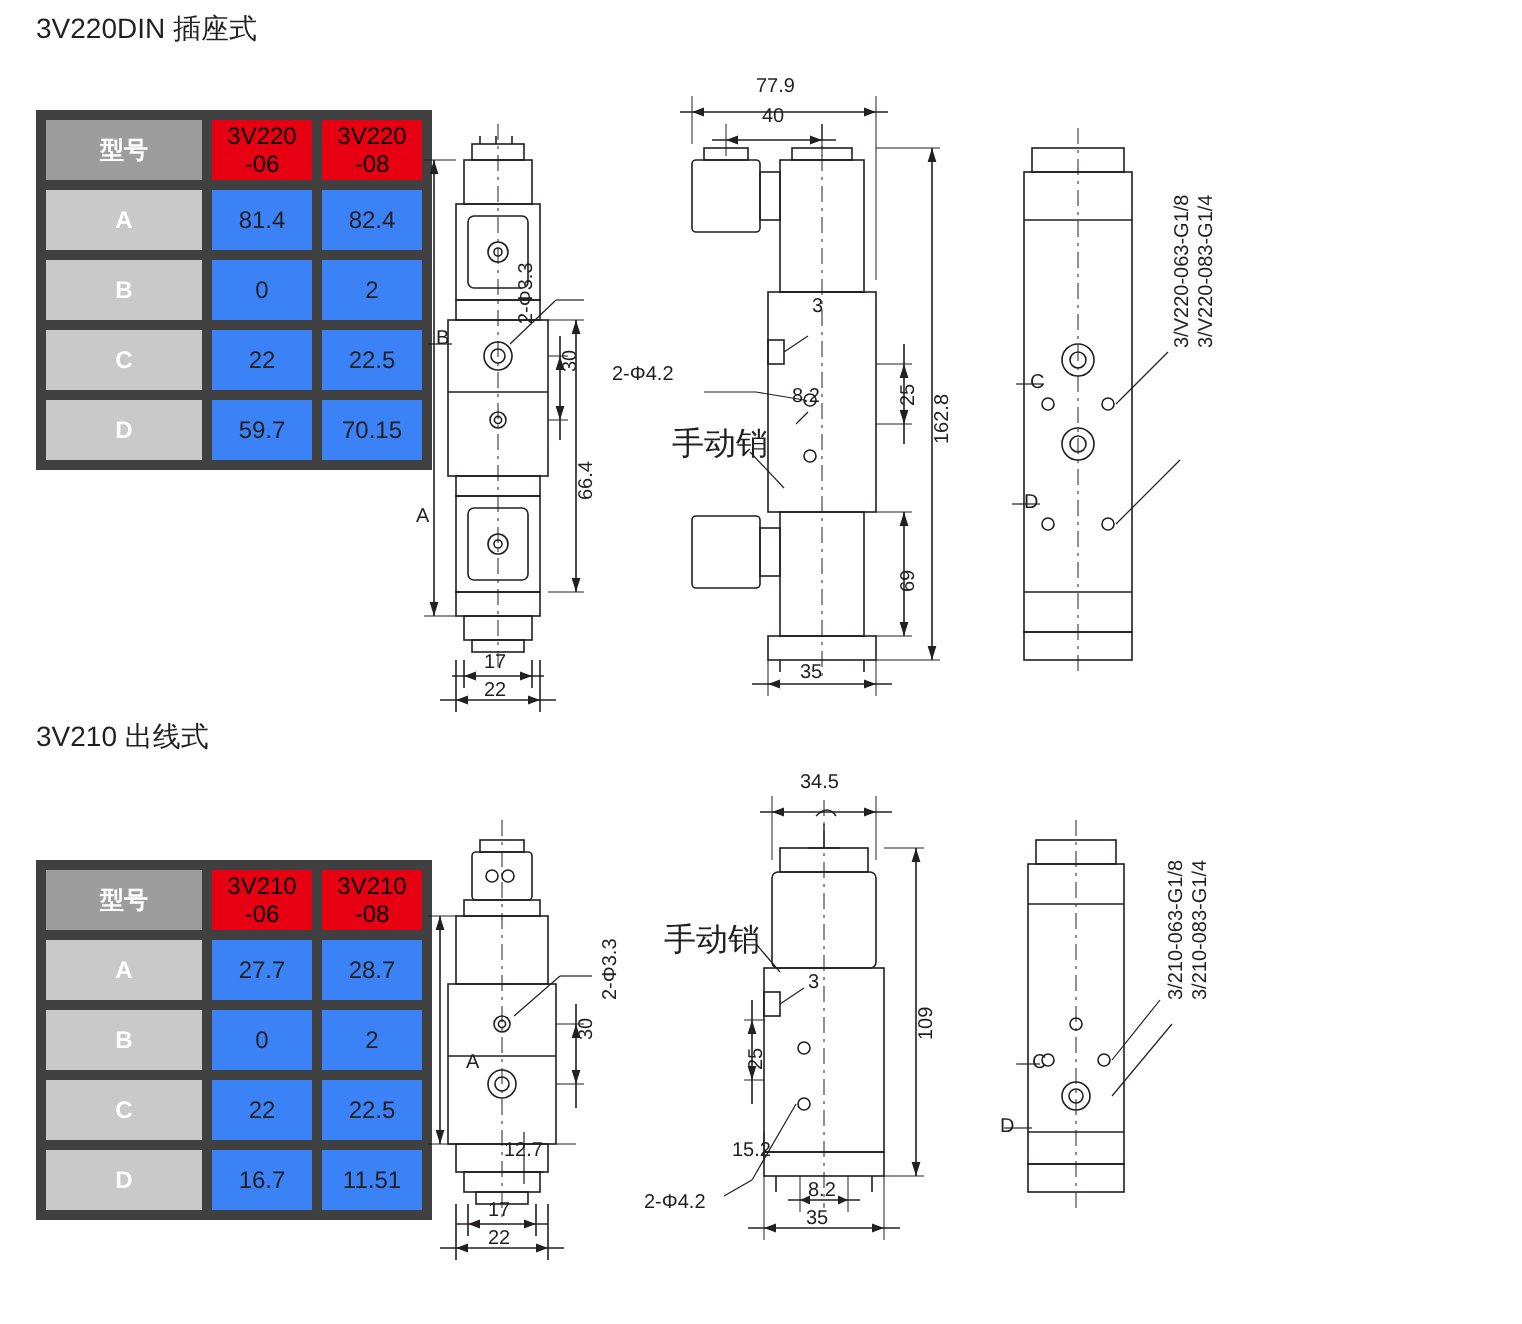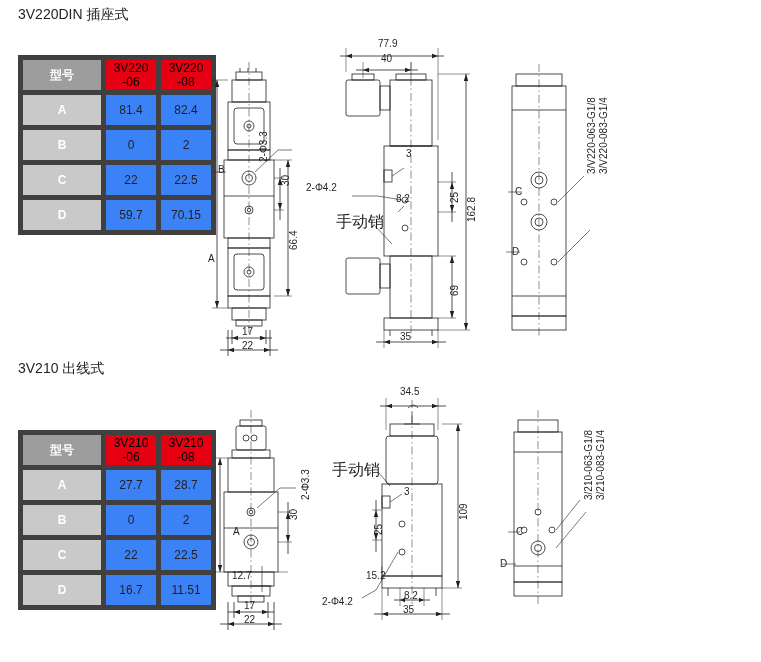--- a/index.html
+++ b/index.html
@@ -463,21 +463,21 @@
 <div class="dim-text" style="left:400px;top:331px;">35</div>
 <div class="dim-text cn" style="left:336px;top:212px;">手动销</div>
 
 <div class="dim-text" style="left:515px;top:186px;">C</div>
 <div class="dim-text" style="left:512px;top:246px;">D</div>
 <div class="dim-text" style="left:586px;top:174px;transform:rotate(-90deg);transform-origin:left top;">3/V220-063-G1/8</div>
 <div class="dim-text" style="left:598px;top:174px;transform:rotate(-90deg);transform-origin:left top;">3/V220-083-G1/4</div>
 
 <div class="dim-text" style="left:233px;top:526px;">A</div>
 <div class="dim-text" style="left:288px;top:520px;transform:rotate(-90deg);transform-origin:left top;">30</div>
-<div class="dim-text" style="left:232px;top:570px;">12.7</div>
+<div class="dim-text" style="left:252px;top:570px;">12.7</div>
 <div class="dim-text" style="left:244px;top:600px;">17</div>
 <div class="dim-text" style="left:244px;top:614px;">22</div>
 <div class="dim-text" style="left:300px;top:500px;transform:rotate(-90deg);transform-origin:left top;">2-Φ3.3</div>
 
 <div class="dim-text" style="left:400px;top:386px;">34.5</div>
 <div class="dim-text" style="left:404px;top:486px;">3</div>
 <div class="dim-text" style="left:373px;top:535px;transform:rotate(-90deg);transform-origin:left top;">25</div>
 <div class="dim-text" style="left:366px;top:570px;">15.2</div>
 <div class="dim-text" style="left:458px;top:520px;transform:rotate(-90deg);transform-origin:left top;">109</div>
 <div class="dim-text" style="left:404px;top:590px;">8.2</div>

